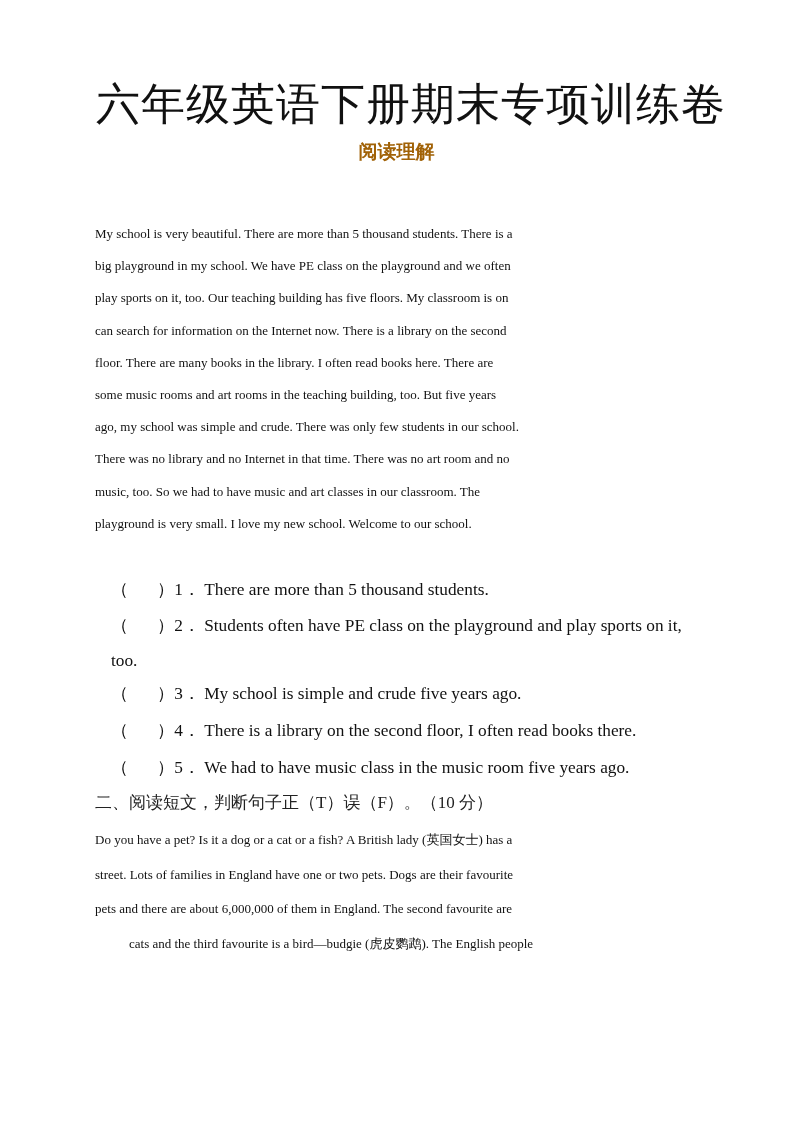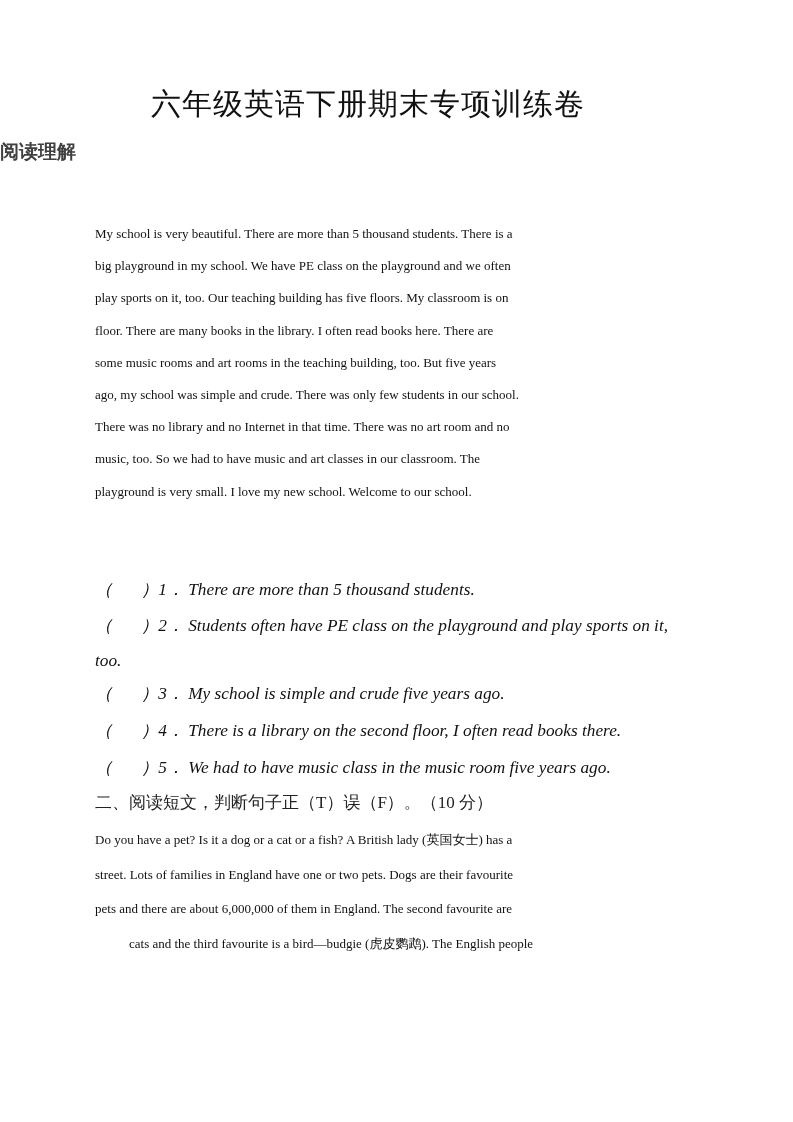--- a/index.html
+++ b/index.html
@@ -22,35 +22,37 @@
       width: 793px;
       height: 1122px;
     }
     .title {
       position: absolute;
       top: 80px;
       left: 0;
       width: 736px;
       text-align: center;
       font-family: "DejaVu Sans", "Liberation Sans", sans-serif;
-      font-size: 30px;
+      font-size: 44px;
       line-height: 48px;
       letter-spacing: 1px;
       color: #111;
+      padding-left: 43px;
     }
     .subtitle {
       position: absolute;
       top: 138px;
       left: 0;
       width: 793px;
+      text-align: center;
       font-family: "DejaVu Sans", "Liberation Sans", sans-serif;
       font-weight: bold;
       font-size: 19px;
       line-height: 26px;
-      color: #404040;
+      color: #a16207;
     }
     .section-heading {
       position: absolute;
       left: 95px;
       font-size: 17px;
       line-height: 24px;
       color: #222;
       white-space: nowrap;
     }
     .passage {
@@ -68,42 +70,42 @@
     }
     .questions {
       position: absolute;
       left: 95px;
       width: 615px;
       font-size: 17.3px;
       color: #111;
     }
     .q {
       position: absolute;
-      left: 0;
+      left: 16px;
       white-space: nowrap;
       line-height: 24px;
-      font-style: italic;
     }
     .q .paren-open { display: inline-block; width: 46px; }
     .q .paren-close { display: inline-block; }
     .q .num { display: inline-block; margin-right: 4px; }
   </style>
 </head>
 <body>
 
 <div class="page">
 
   <div class="title">六年级英语下册期末专项训练卷</div>
   <div class="subtitle">阅读理解</div>
 
 
   <div class="passage" style="top:218px;">
     <span class="line">My school is very beautiful. There are more than 5 thousand students. There is a</span>
     <span class="line">big playground in my school. We have PE class on the playground and we often</span>
     <span class="line">play sports on it, too. Our teaching building has five floors. My classroom is on</span>
+    <span class="line">can search for information on the Internet now. There is a library on the second</span>
     <span class="line">floor. There are many books in the library. I often read books here. There are</span>
     <span class="line">some music rooms and art rooms in the teaching building, too. But five years</span>
     <span class="line">ago, my school was simple and crude. There was only few students in our school.</span>
     <span class="line">There was no library and no Internet in that time. There was no art room and no</span>
     <span class="line">music, too. So we had to have music and art classes in our classroom. The</span>
     <span class="line">playground is very small. I love my new school. Welcome to our school.</span>
   </div>
 
   <div class="questions" style="top:0;">
     <div class="q" style="top:578px;">

